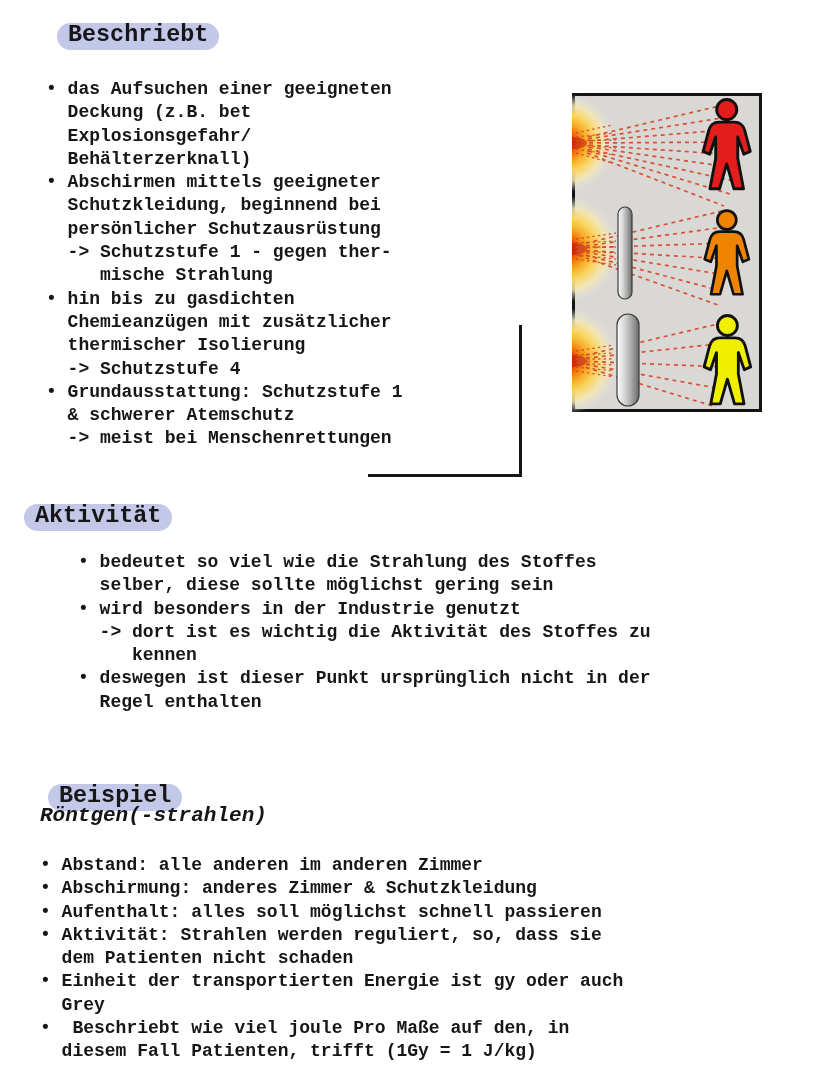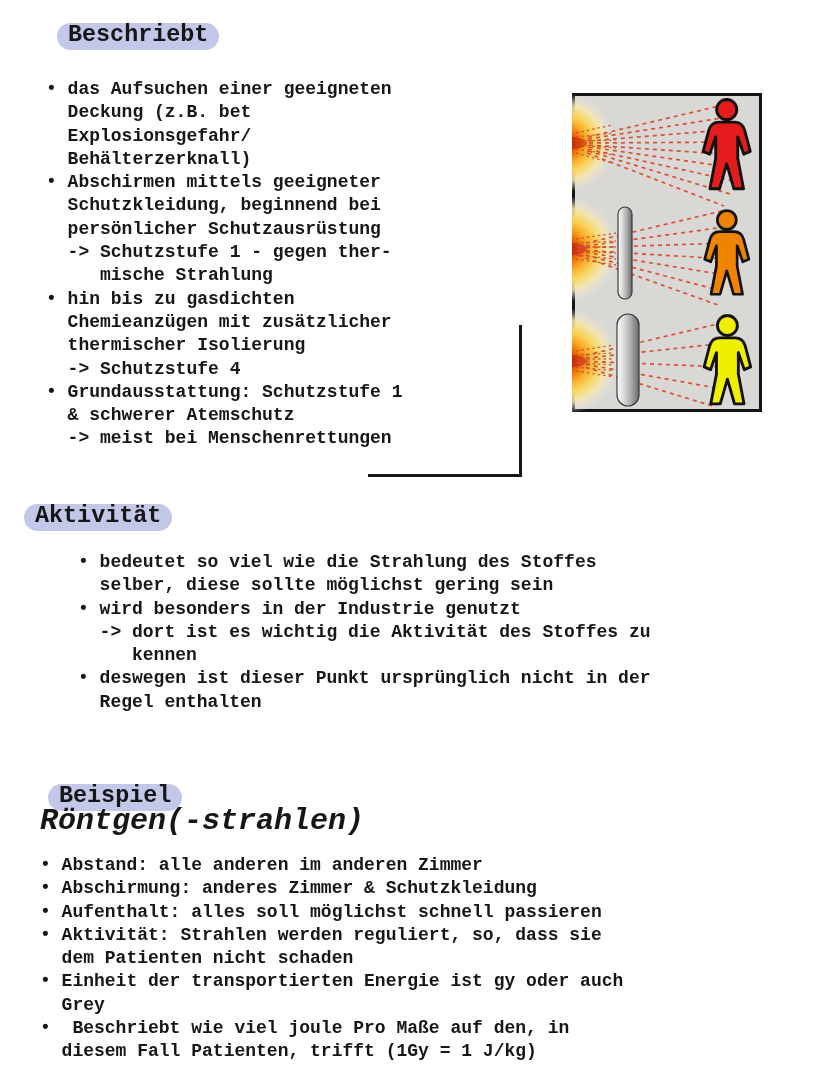--- a/index.html
+++ b/index.html
@@ -24,21 +24,21 @@
   }
   .body-text{
     position:absolute;
     font-size:18px;
     line-height:23.3px;
     font-weight:700;
     white-space:pre;
   }
   .subtitle{
     position:absolute;
-    font-size:30px;
+    font-size:21px;
     font-weight:700;
     font-style:italic;
     white-space:pre;
   }
   .bracket{
     position:absolute;
     left:368px;top:325px;
     width:151px;height:149px;
     border-right:3px solid var(--bracket,#161616);
     border-bottom:3px solid var(--bracket,#161616);

